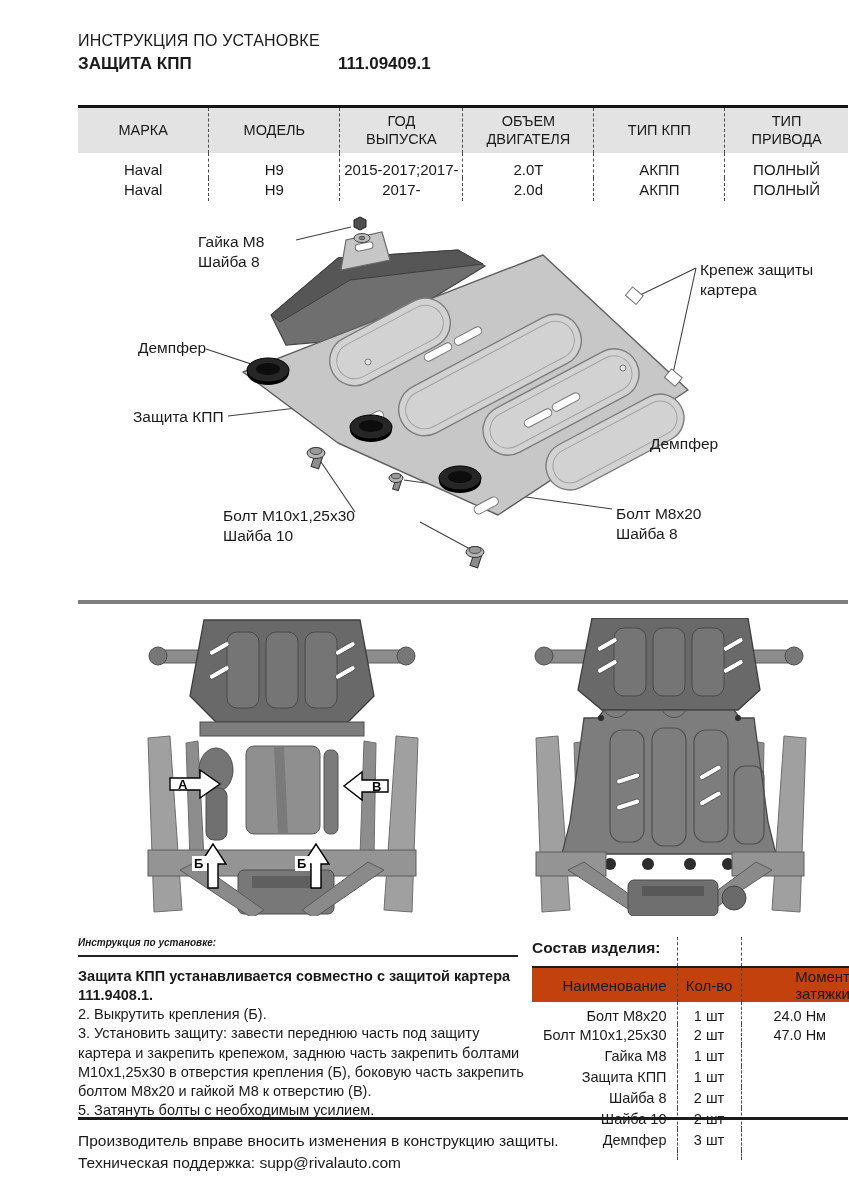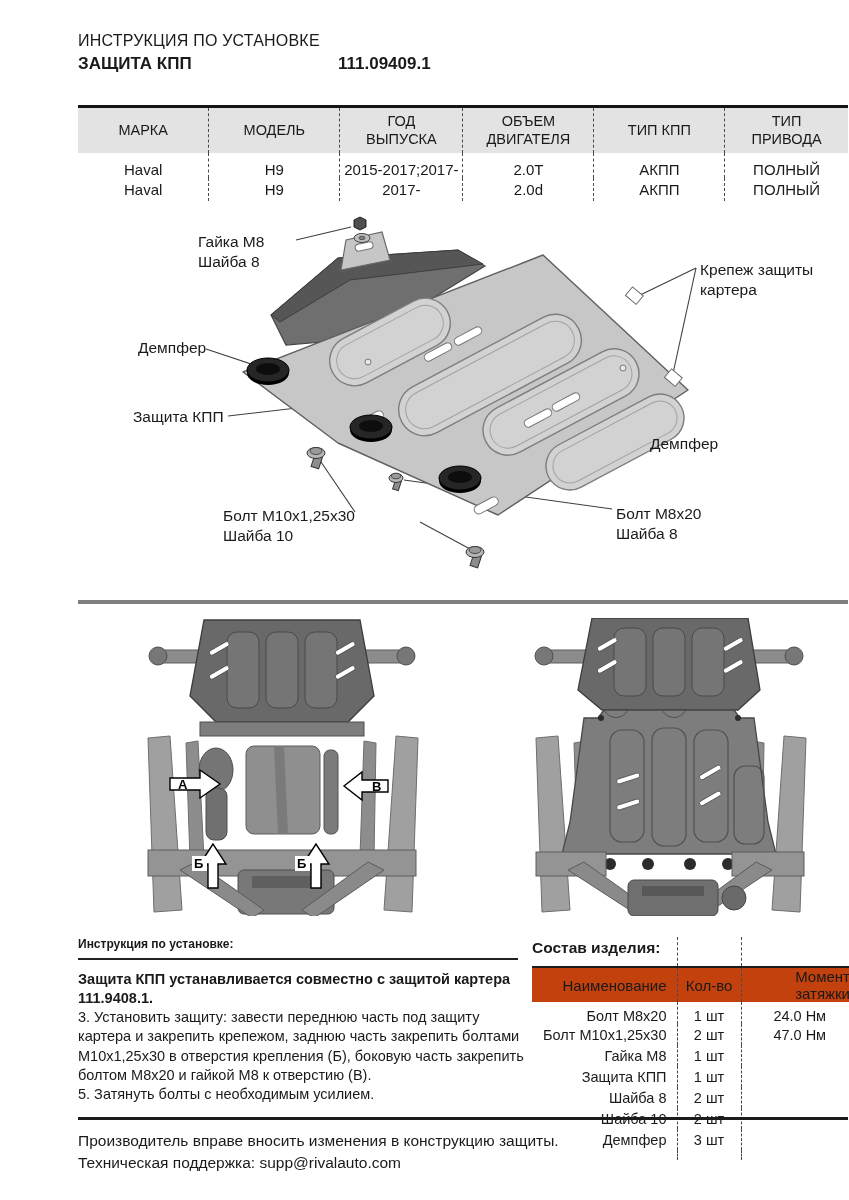--- a/index.html
+++ b/index.html
@@ -29,21 +29,21 @@
   .divider-gray { position:absolute; left:40px; top:600px; width:770px; height:4px; background:#7f7f7f; }
   .divider-dark { position:absolute; left:40px; top:1117px; width:770px; height:3px; background:#1c1c1c; }
 
   
   .photo { position:absolute; top:618px; }
   .photo-left { left:58px; }
   .photo-right { left:438px; }
 
   
   .install { position:absolute; left:40px; top:937px; width:446px; }
-  .install-title { font-size:12px; font-weight:bold; }
+  .install-title { font-size:10px; font-weight:bold;font-style:italic; }
   .install-rule { border-bottom:2px solid #222; margin-top:7px; margin-bottom:10px; width:440px; }
   .install-intro { font-size:14.5px; font-weight:bold; line-height:1.32; white-space:pre-line; }
   .install-step { font-size:14.5px; line-height:1.32; }
 
   
   .parts { position:absolute; left:494px; top:937px; width:318px; }
   .parts table { border-collapse:collapse; table-layout:fixed; width:318px; }
   .parts col.c1 { width:145px; } .parts col.c2 { width:64px; } .parts col.c3 { width:109px; }
   .parts td { vertical-align:middle; }
   .parts td + td { border-left:1px dashed #4a4a4a; }
@@ -323,20 +323,21 @@
     <rect x="152" y="262" width="90" height="36" rx="6" fill="#6f6f6f" stroke="#484848"></rect>
     <rect x="166" y="268" width="62" height="10" fill="#585858"></rect>
     <circle cx="258" cy="280" r="12" fill="#6a6a6a" stroke="#474747"></circle>
   </svg>
 
   <div class="install">
     <div class="install-title">Инструкция по установке:</div>
     <div class="install-rule"></div>
     <div class="install-intro">Защита КПП устанавливается совместно с защитой картера
 111.9408.1.</div>
+    <div class="install-step">2. Выкрутить крепления (Б).</div>
     <div class="install-step">3. Установить защиту: завести переднюю часть под защиту картера и закрепить крепежом, заднюю часть закрепить болтами М10х1,25х30 в отверстия крепления (Б), боковую часть закрепить болтом М8х20 и гайкой М8 к отверстию (В).</div>
     <div class="install-step">5. Затянуть болты с необходимым усилием.</div>
   </div>
 
   <div class="parts">
     <table>
       <colgroup>
           <col class="c1">
           <col class="c2">
           <col class="c3">

